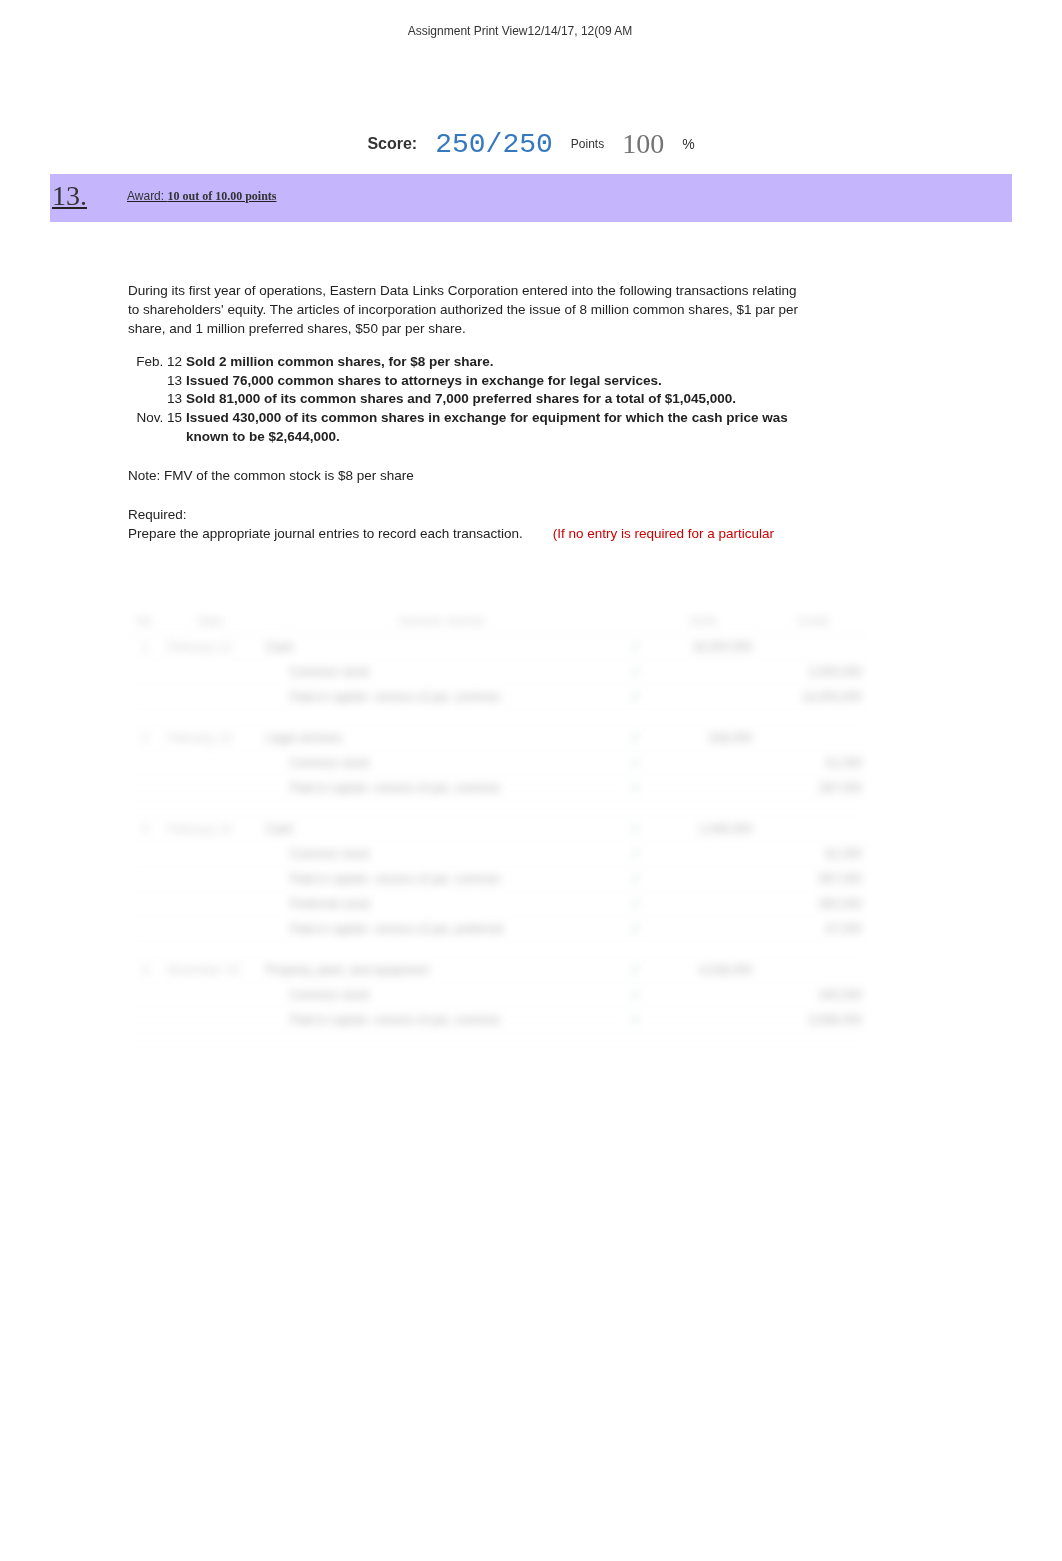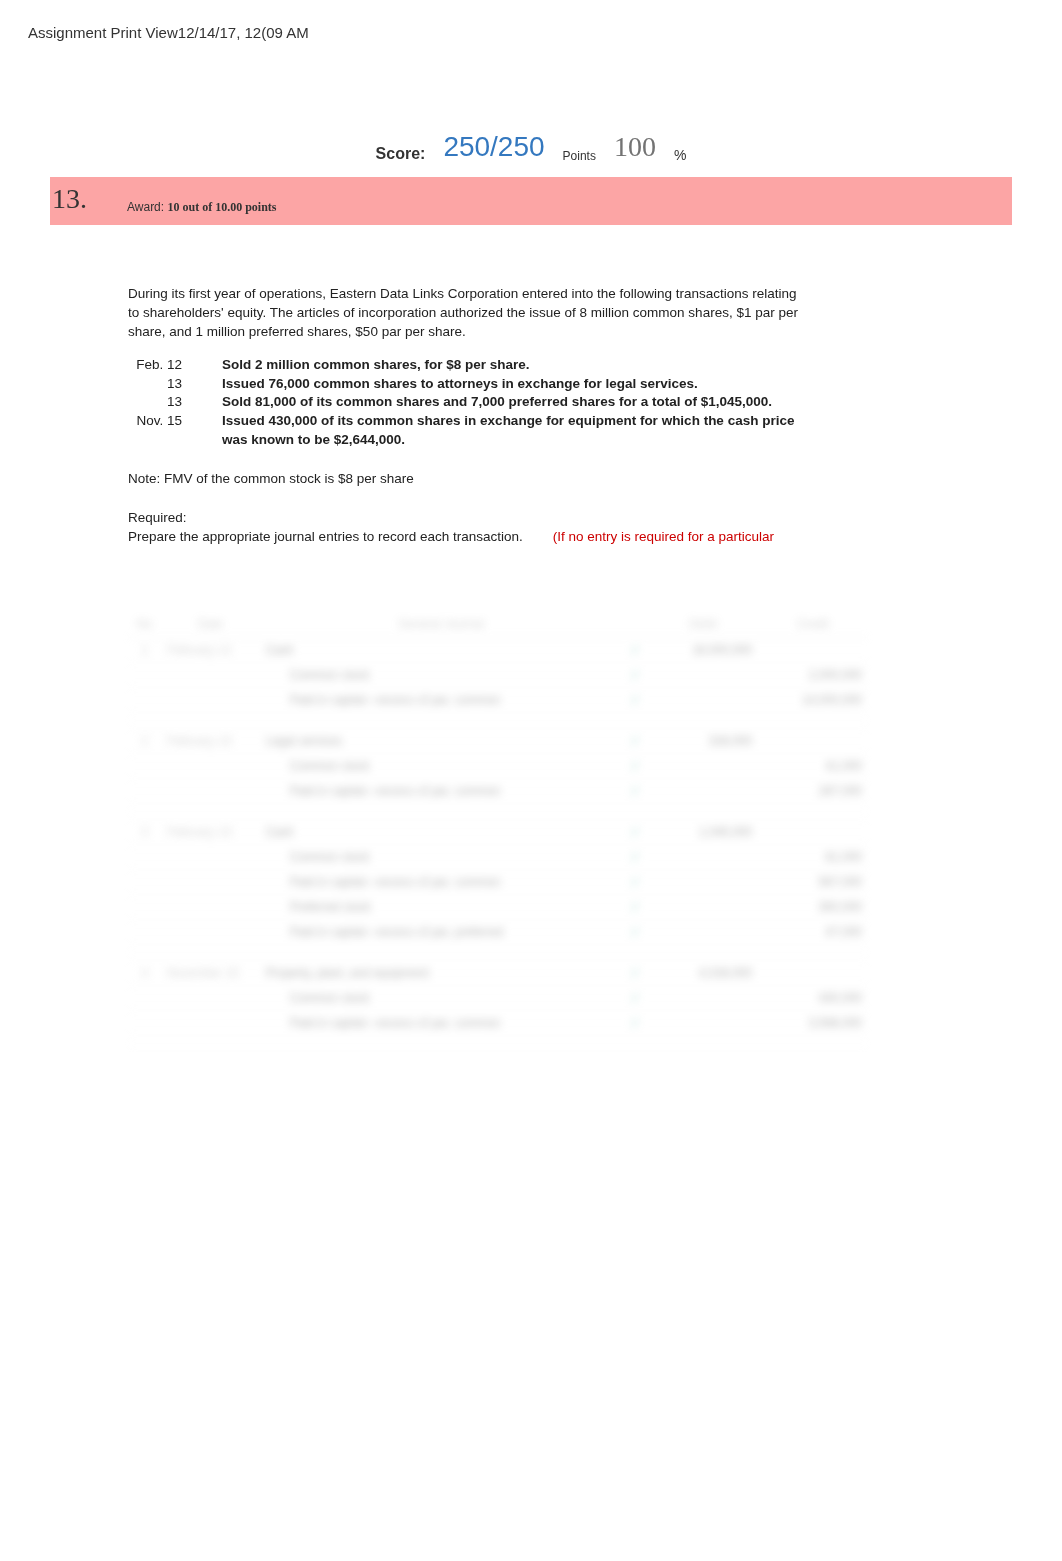--- a/index.html
+++ b/index.html
@@ -5,67 +5,68 @@
     * { box-sizing: border-box; margin: 0; padding: 0; }
     body {
       font-family: Arial, Helvetica, sans-serif;
       background: #fff;
       width: 1062px;
       margin: 0 auto;
       color: #222;
     }
     .header-meta {
       display: flex;
-      justify-content: flex-start;
+      justify-content: center;
       padding: 24px 50px 0 28px;
-      font-size: 15px;
+      font-size: 12px;
       color: #333;
     }
     .content-wrap {
       padding: 90px 50px 0 50px;
     }
     .score-row {
       display: flex;
-      align-items: flex-end;
+      align-items: center;
       justify-content: center;
       gap: 18px;
       font-size: 14px;
       color: #333;
     }
     .score-label { font-weight: bold; font-size: 16px; color: #333; }
-    .score-val { font-size: 28px; color: #3478bf; font-family: Liberation Sans, sans-serif; }
+    .score-val { font-size: 28px; color: #3478bf; font-family: Liberation Mono, monospace; }
     .score-pct { font-size: 28px; color: #737373; font-family: Georgia, 'Times New Roman', serif; }
     .points-label { font-size: 12px; color: #333; }
     .pct-sign { font-size: 14px; color: #333; }
     .question-bar {
       display: flex;
-      align-items: flex-end;
+      align-items: center;
       gap: 40px;
       margin-top: 14px;
       padding: 6px 0 10px 0;
-      background: #fca5a5;
+      background: #c4b5fd;
+      text-decoration: underline;
     }
     .question-num {
       font-family: Georgia, 'Times New Roman', serif;
       font-size: 28px;
       color: #333;
       padding-left: 2px;
     }
     .award-text { font-size: 12px; color: #333; }
     .award-text .bold { font-weight: bold; font-family: Georgia, serif; }
     .body-area {
       padding: 40px 0 0 78px;
       max-width: 760px;
       font-size: 13.5px;
       line-height: 1.4;
       color: #222;
     }
     .body-area p { margin-bottom: 14px; margin-top: 20px; }
     .trans-block { margin-bottom: 14px; }
-    .trans-row { display: flex; gap: 36px; }
+    .trans-row { display: flex; }
     .trans-date { width: 58px; flex-shrink: 0; text-align: right; padding-right: 4px; }
     .trans-text { flex: 1; font-weight: bold; }
     .req-line { margin-top: 4px; }
     .red { color: #c00; text-align: right; }
     .table-wrap {
       padding: 50px 0 0 78px;
       filter: blur(4px);
       opacity: 0.35;
       pointer-events: none;
     }

